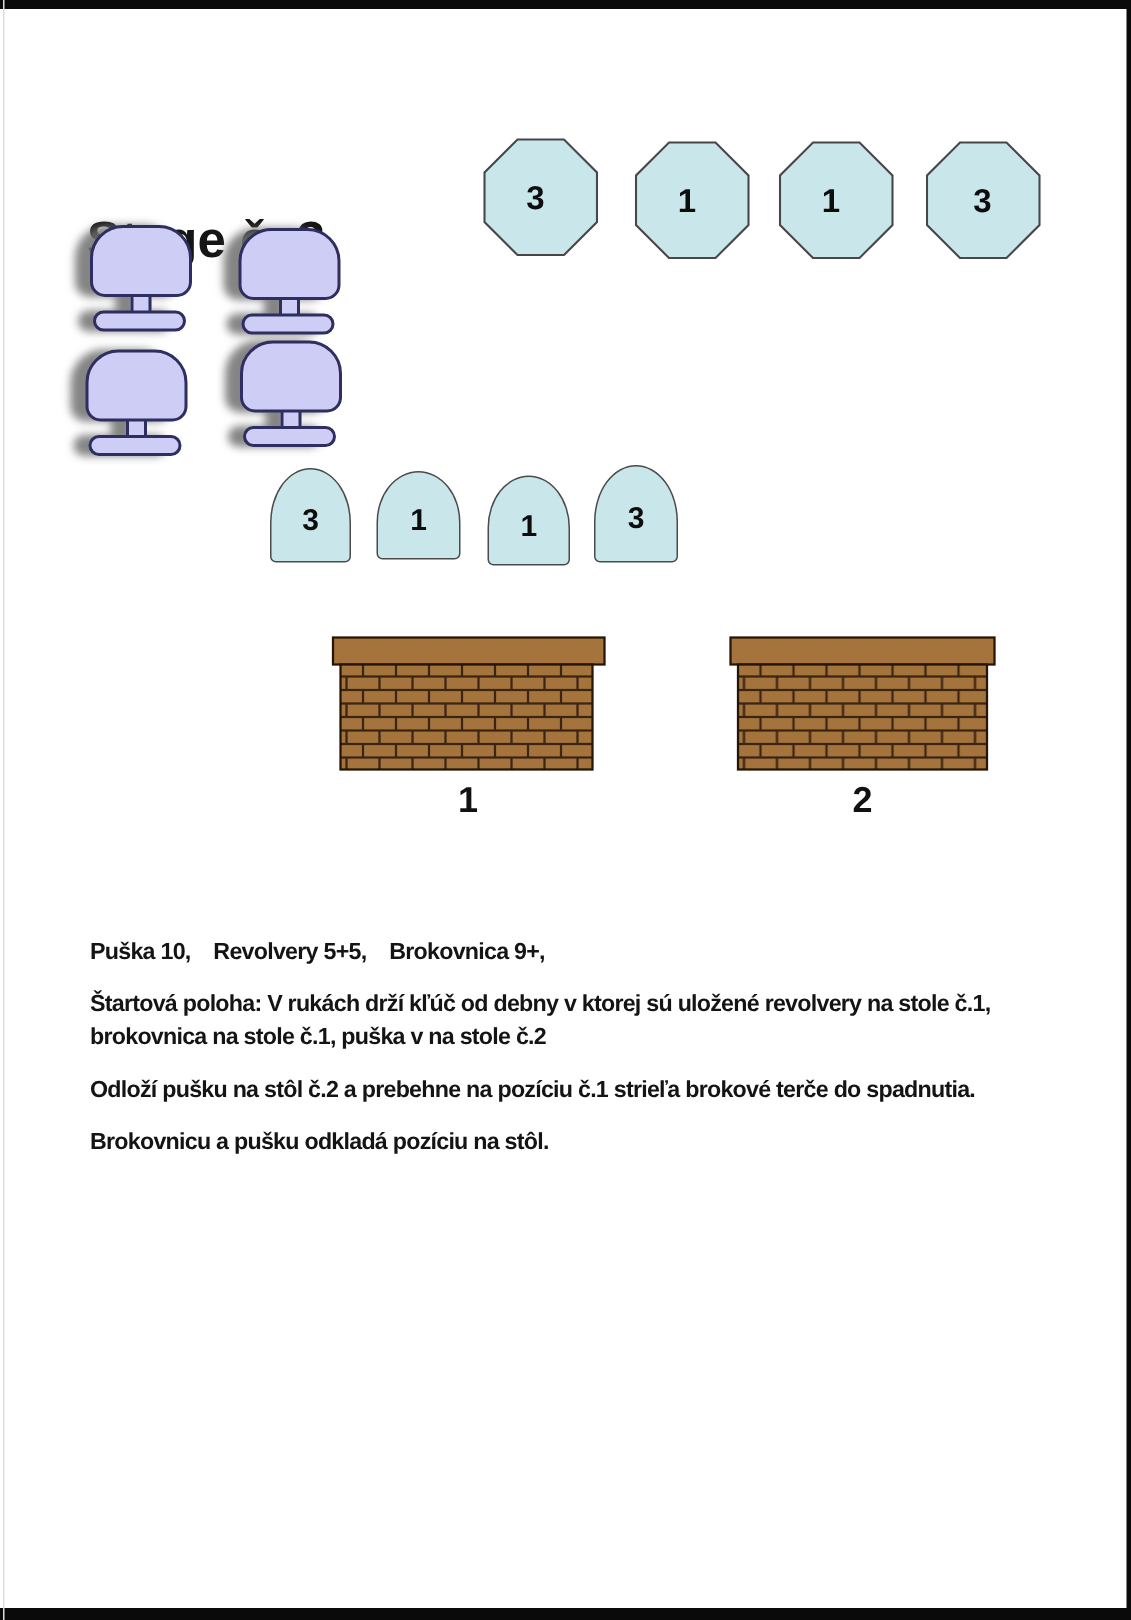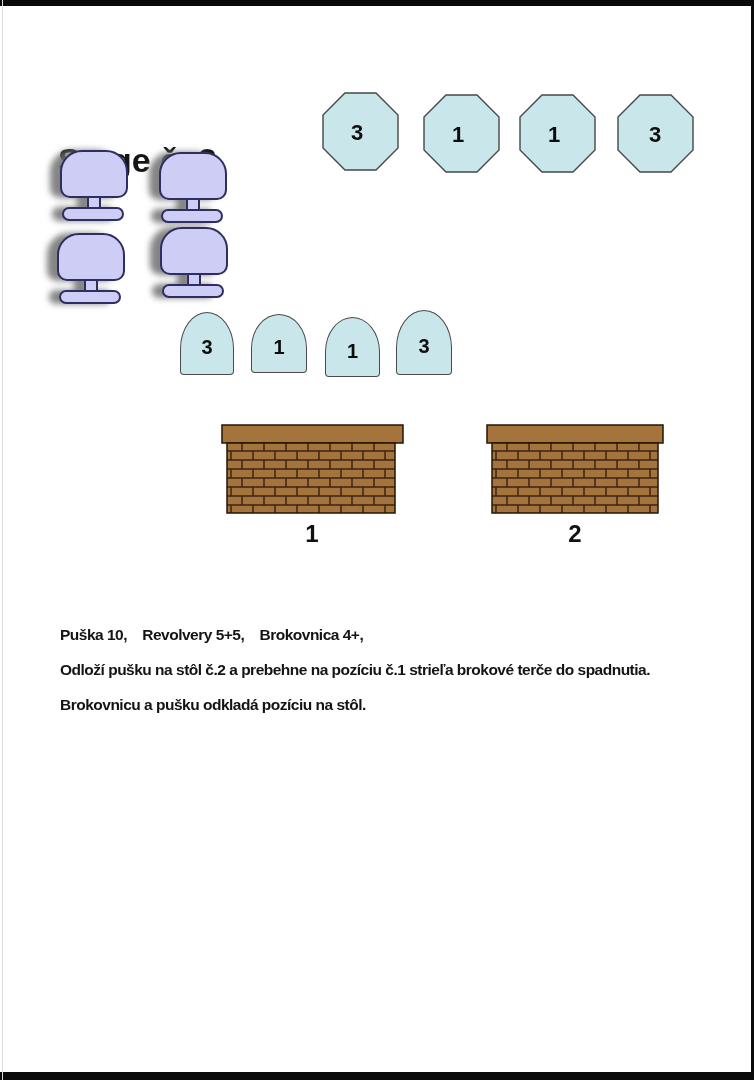--- a/index.html
+++ b/index.html
@@ -130,21 +130,22 @@
 
   <div class="wall" style="left:485px;top:424px;">
     <svg width="182" height="92" viewBox="0 0 182 92">
       <rect x="2" y="1" width="176" height="18" fill="#a5743c" stroke="#241505" stroke-width="1.5"></rect>
       <rect x="7" y="19" width="166" height="70" fill="url(#brick)" stroke="#241505" stroke-width="1.5"></rect>
     </svg>
   </div>
   <div class="wall-label" style="left:555px;top:520px;">2</div>
 
   <div class="text-block">
-    <p>Puška 10,    Revolvery 5+5,    Brokovnica 4+,</p>
+    <p>Puška 10,    Revolvery 5+5,    Brokovnica 9+,</p>
+    <p>Štartová poloha: V rukách drží kľúč od debny v ktorej sú uložené revolvery na stole č.1, brokovnica na stole č.1, puška v na stole č.2</p>
     <p>Odloží pušku na stôl č.2 a prebehne na pozíciu č.1 strieľa brokové terče do spadnutia.</p>
     <p>Brokovnicu a pušku odkladá pozíciu na stôl.</p>
   </div>
 
   <div class="bar bar-top"></div>
   <div class="bar bar-bottom"></div>
   <div class="bar bar-right"></div>
   <div class="edge-left"></div>
 
 </div>

